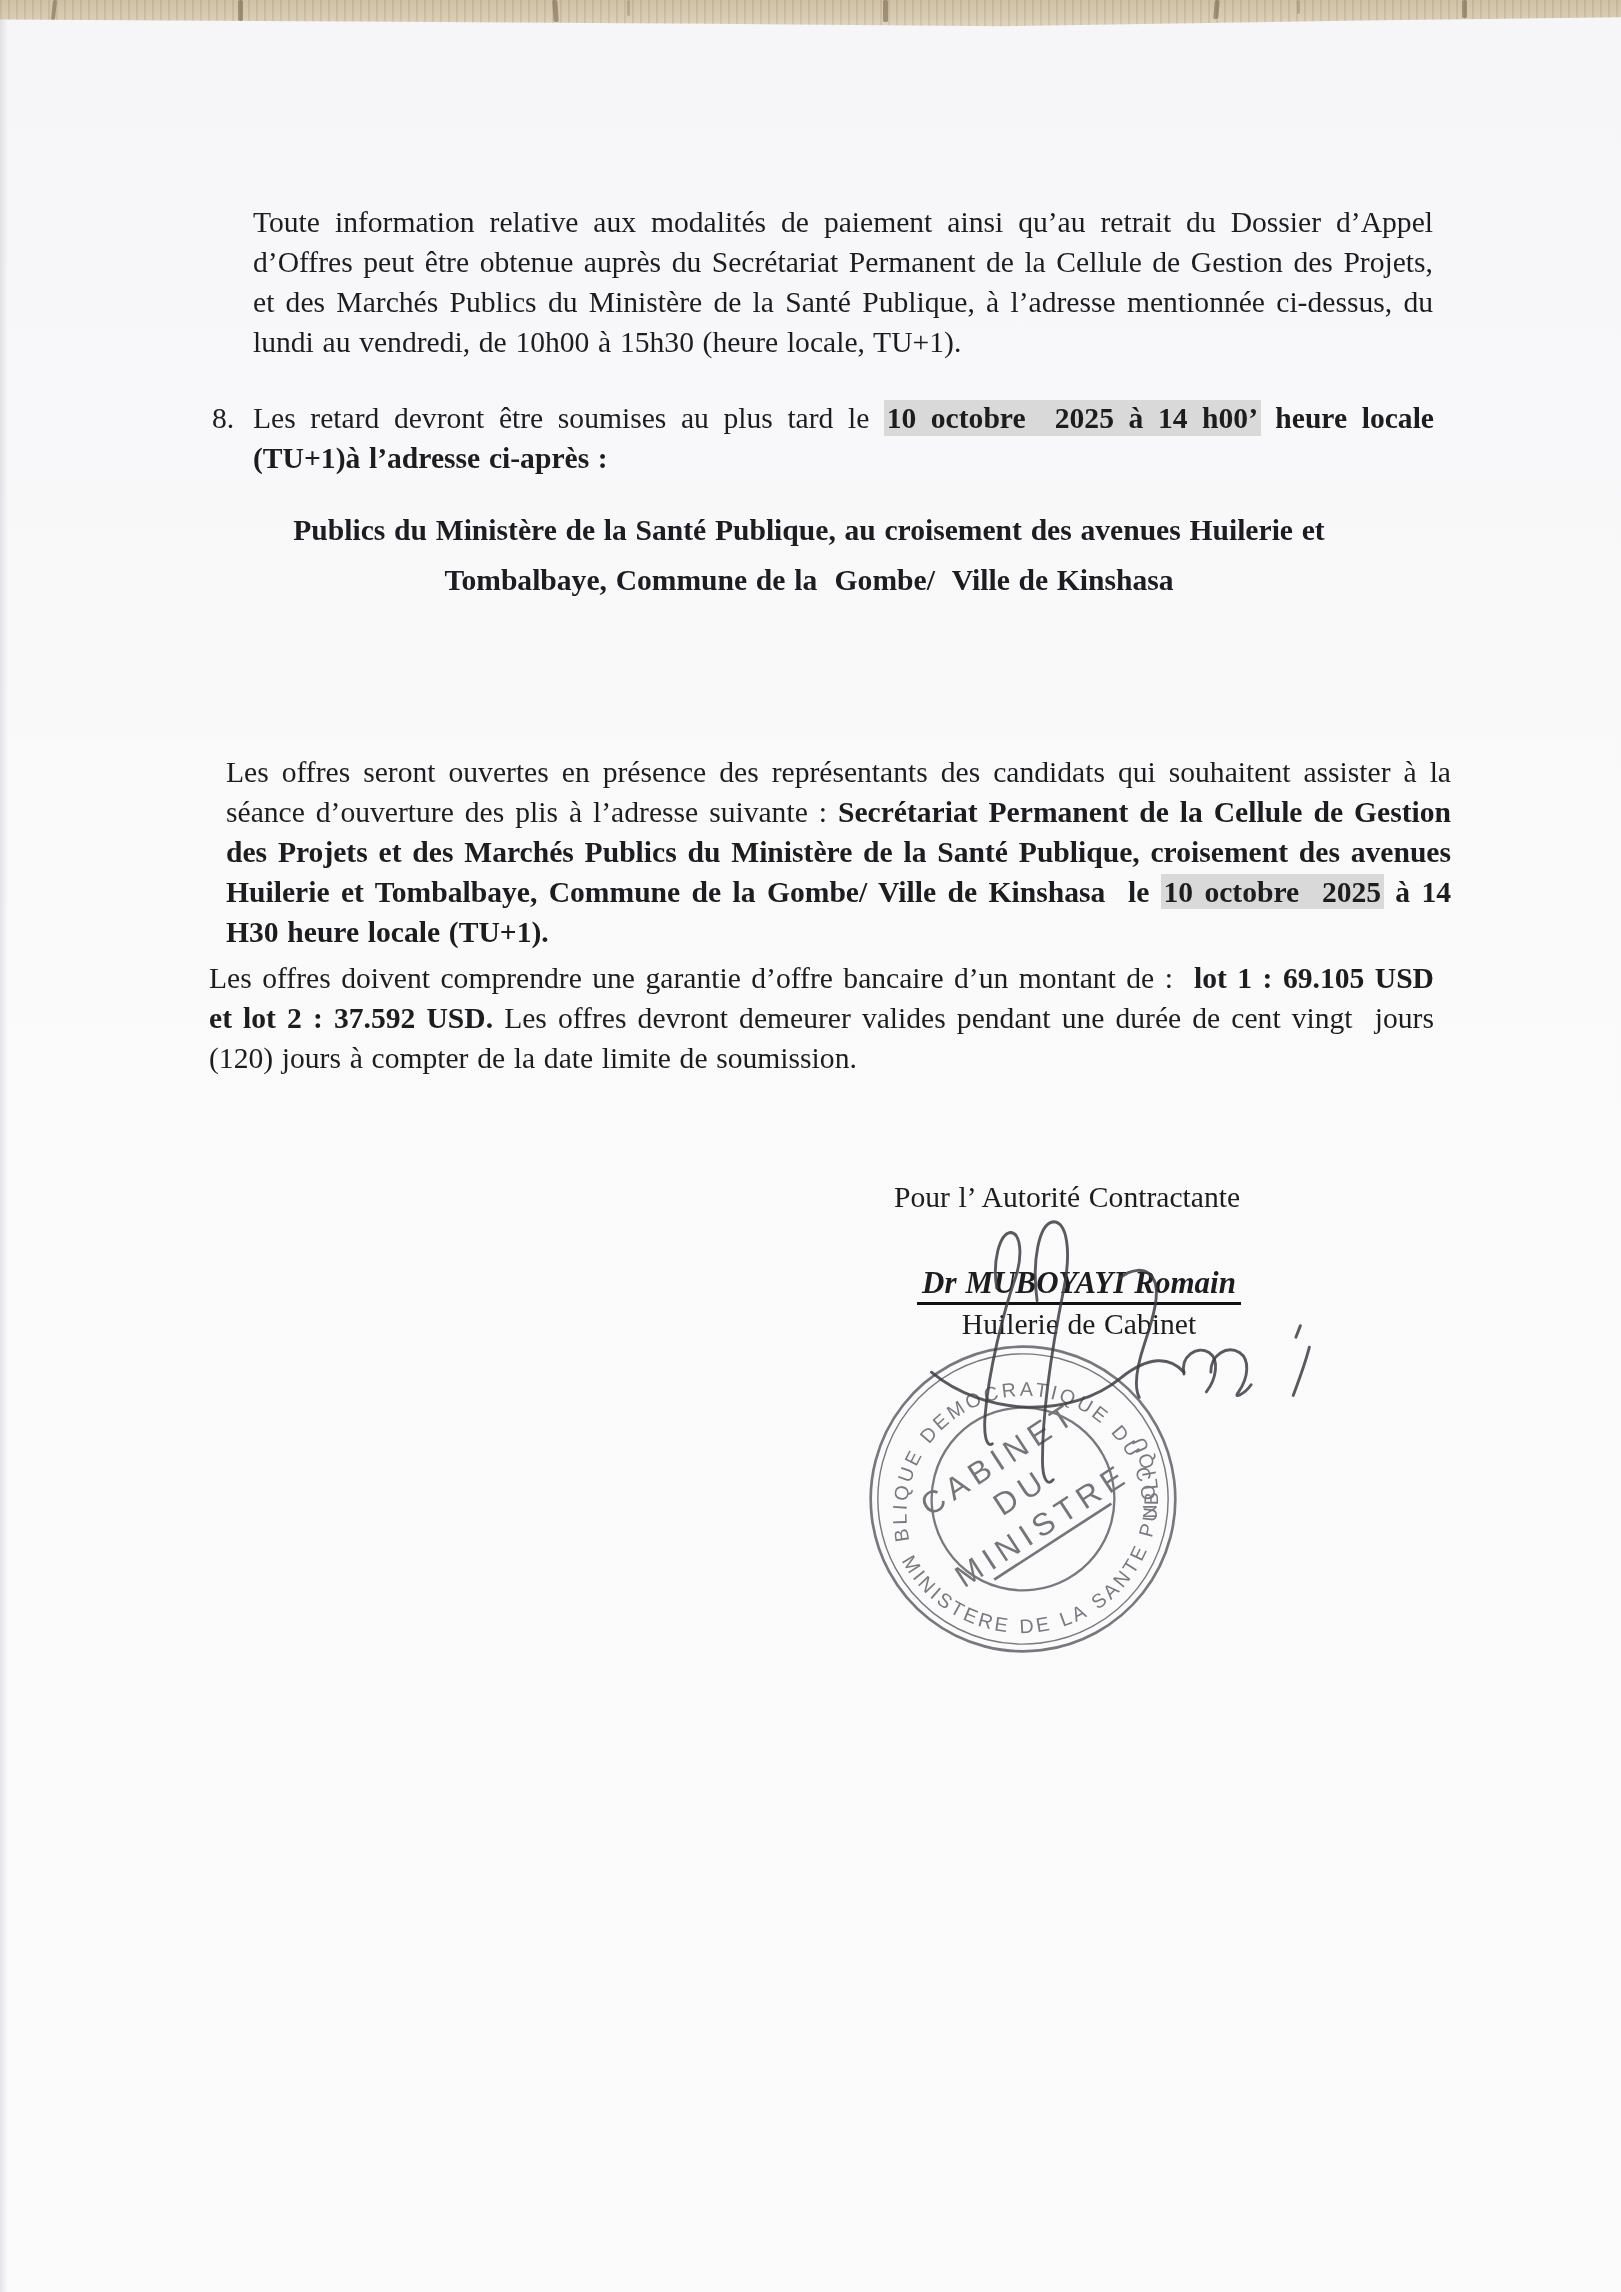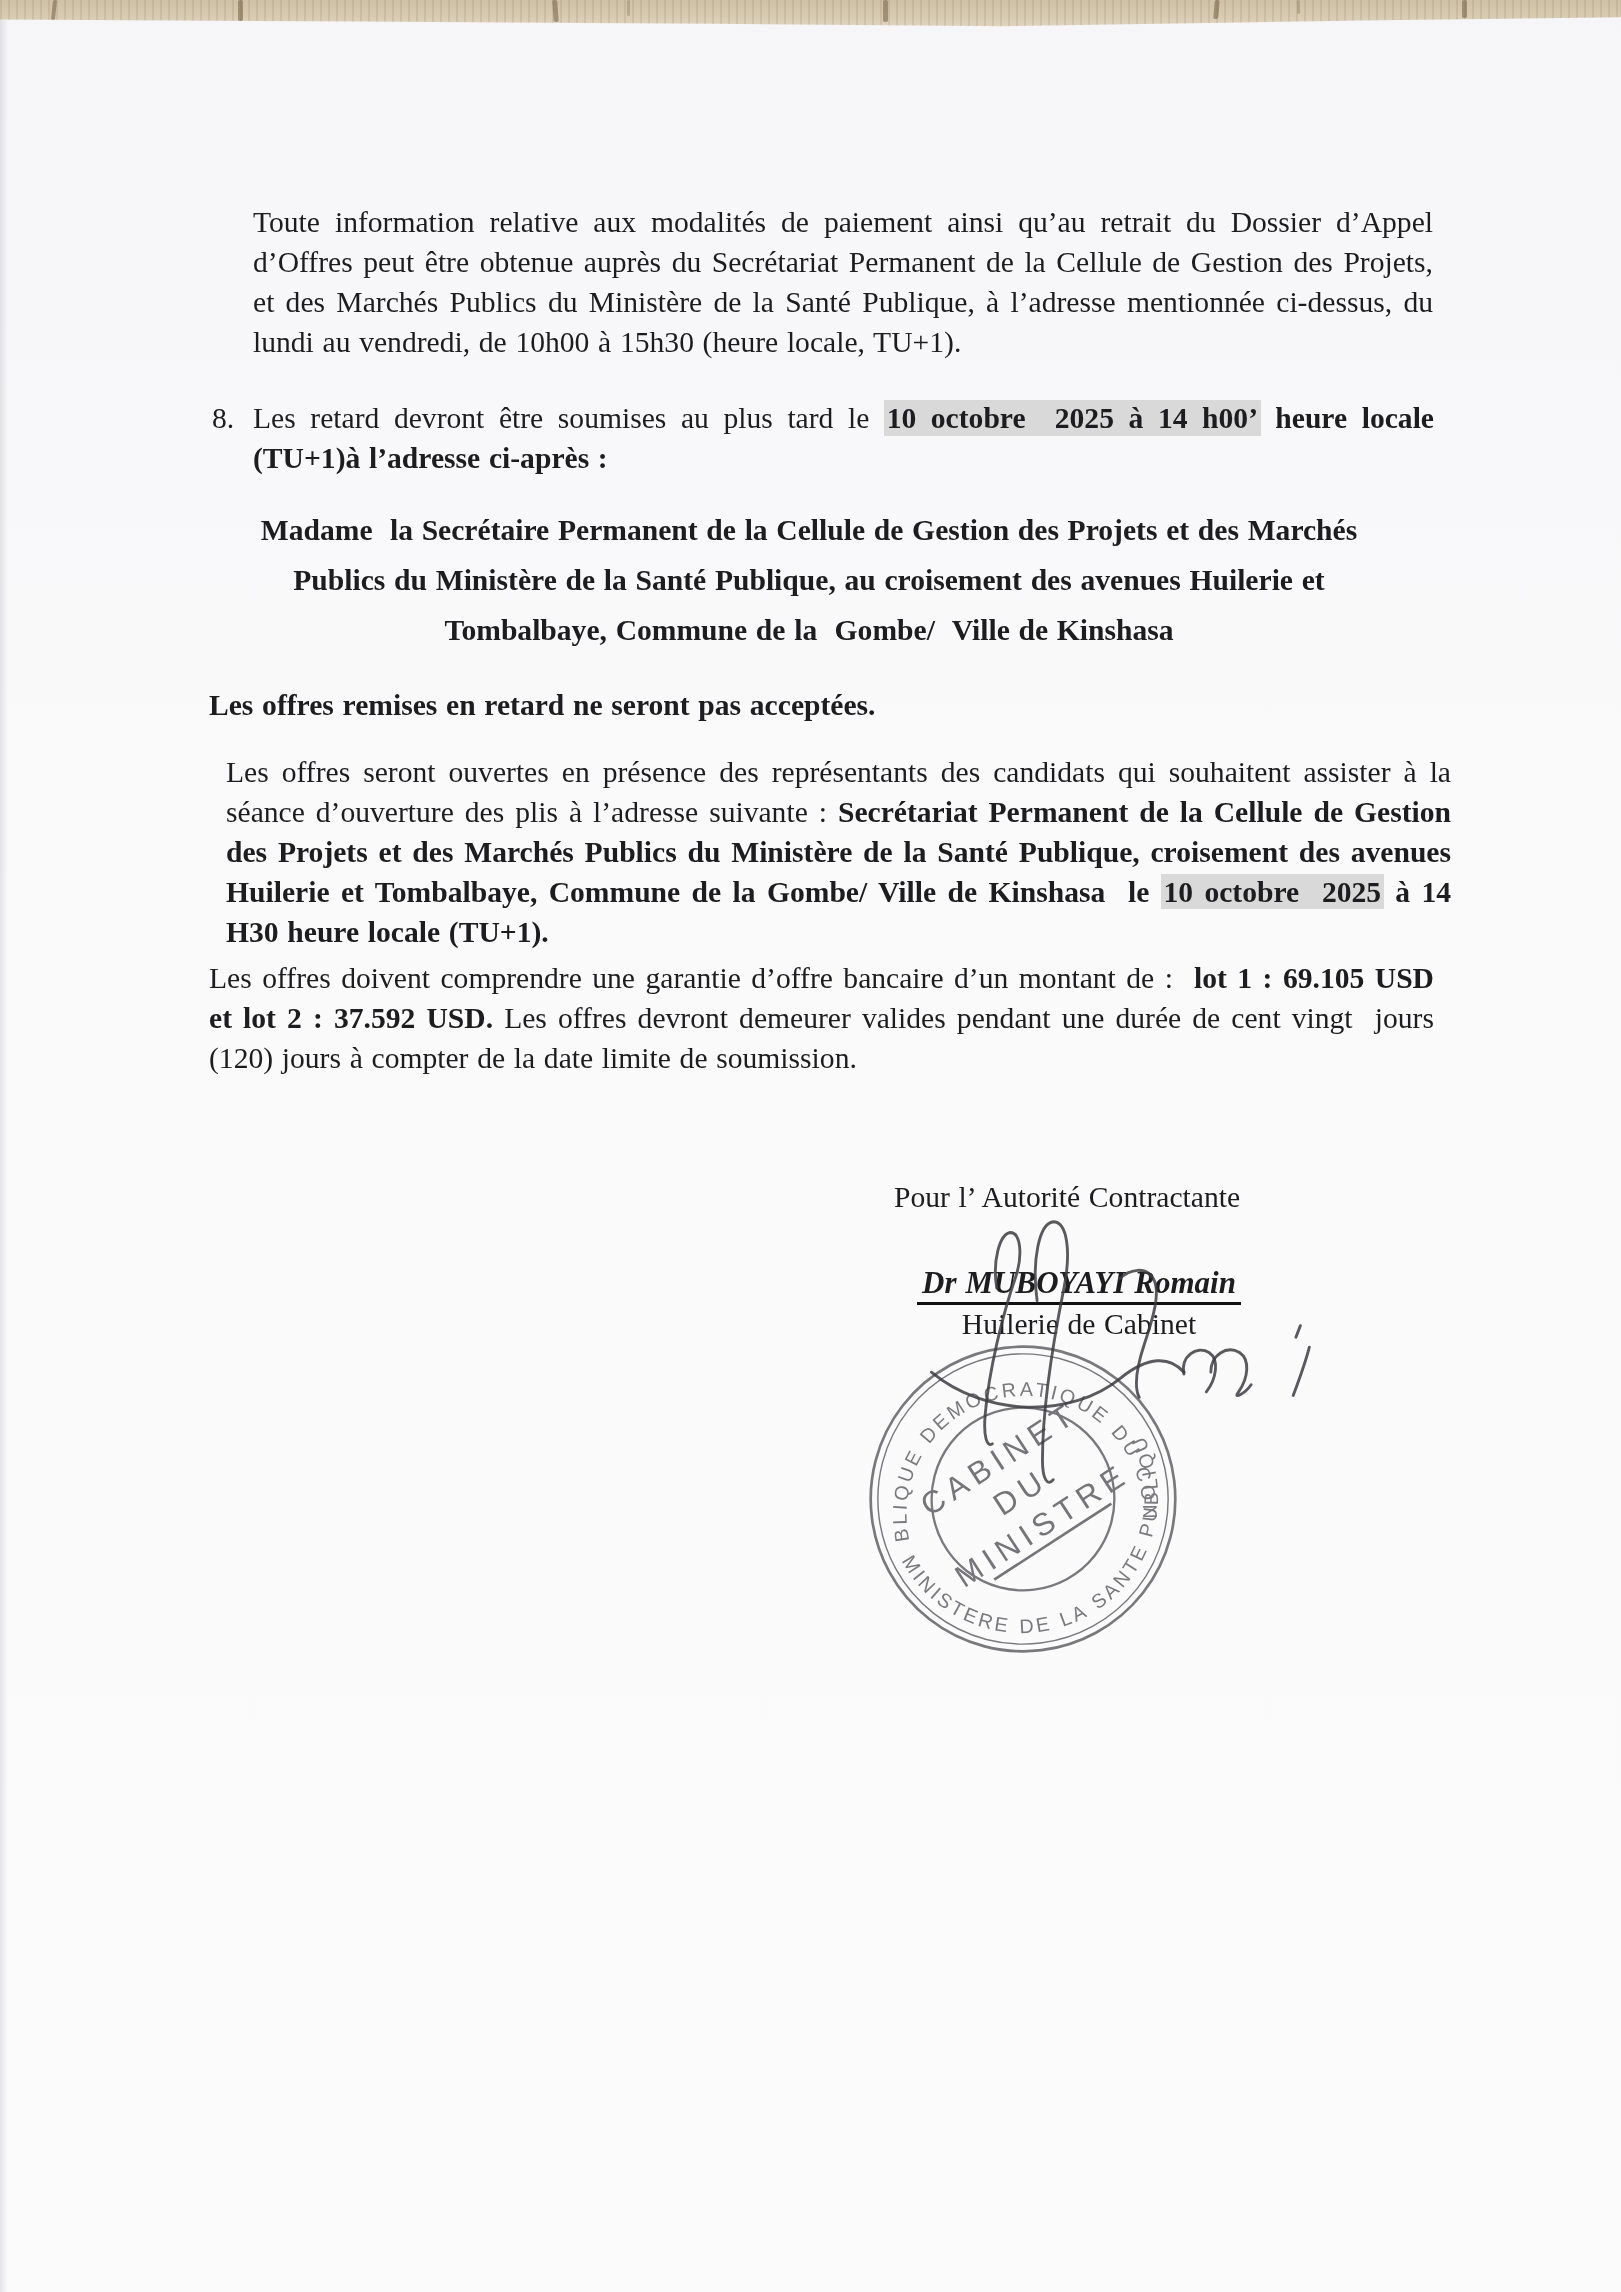--- a/index.html
+++ b/index.html
@@ -80,26 +80,24 @@
   <p class="block justify" id="p-intro">
     <span>Toute information relative aux modalités de paiement ainsi qu’au retrait du Dossier d’Appel d’Offres peut être obtenue auprès du Secrétariat Permanent de la Cellule de Gestion des Projets, et des Marchés Publics du Ministère de la Santé Publique, à l’adresse mentionnée ci-dessus, du lundi au vendredi, de 10h00 à 15h30 (heure locale, TU+1).</span>
   </p>
 
   <div class="block" id="item8">
     <span class="num">8.</span>
     <span class="body"><span>Les retard devront être soumises au plus tard le </span><span class="b hl">10 octobre&nbsp; 2025 à 14 h00’</span><span class="b"> heure locale (TU+1)à l’adresse ci-après :</span></span>
   </div>
 
   <div class="block" id="addr">
-    <div>Madame&nbsp; la Secrétaire Permanent de la Cellule de Gestion des Projets et des Marchés</div>
     <div>Publics du Ministère de la Santé Publique, au croisement des avenues Huilerie et</div>
     <div>Tombalbaye, Commune de la&nbsp; Gombe/&nbsp; Ville de Kinshasa</div>
   </div>
 
-  <p class="block" id="late">Les offres remises en retard ne seront pas acceptées.</p>
 
   <p class="block justify" id="p-open"><span>Les offres seront ouvertes en présence des représentants des candidats qui souhaitent assister à la séance d’ouverture des plis à l’adresse suivante : </span><span class="b">Secrétariat Permanent de la Cellule de Gestion des Projets et des Marchés Publics du Ministère de la Santé Publique, croisement des avenues Huilerie et Tombalbaye, Commune de la Gombe/ Ville de Kinshasa&nbsp; le </span><span class="b hl">10 octobre&nbsp; 2025</span><span class="b"> à 14 H30 heure locale (TU+1).</span></p>
 
   <p class="block justify" id="p-guar"><span>Les offres doivent comprendre une garantie d’offre bancaire d’un montant de :&nbsp; </span><span class="b">lot 1 : 69.105 USD et lot 2 : 37.592 USD.</span><span> Les offres devront demeurer valides pendant une durée de cent vingt&nbsp; jours (120) jours à compter de la date limite de soumission.</span></p>
 
   <p class="block" id="authority">Pour l’ Autorité Contractante</p>
 
   <div class="block" id="sig-name">
     <span>Dr MUBOYAYI Romain</span>
   </div>

